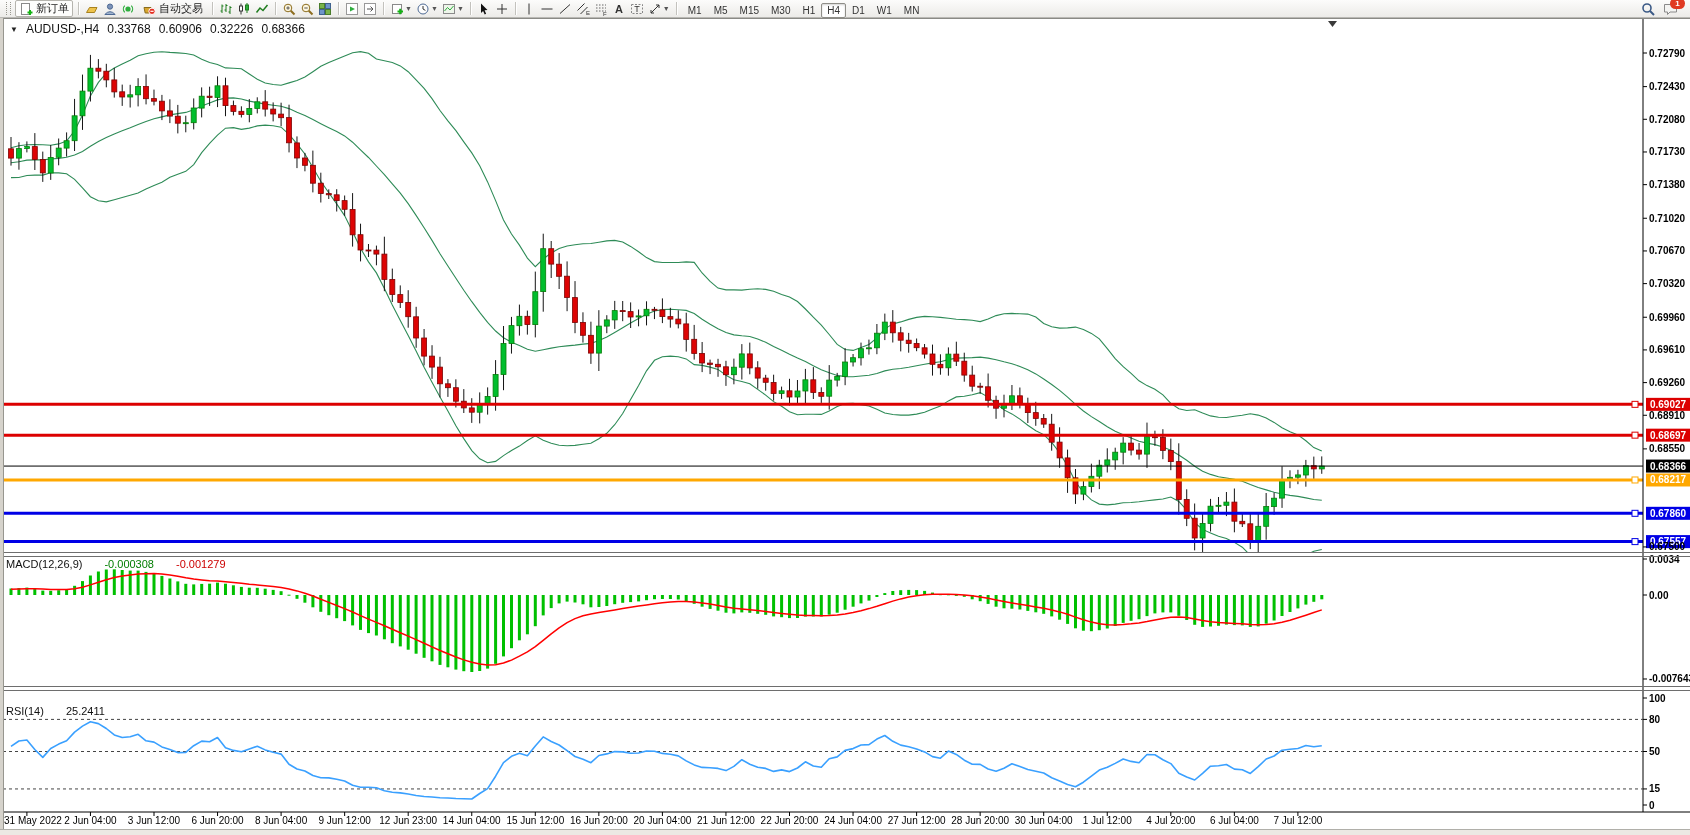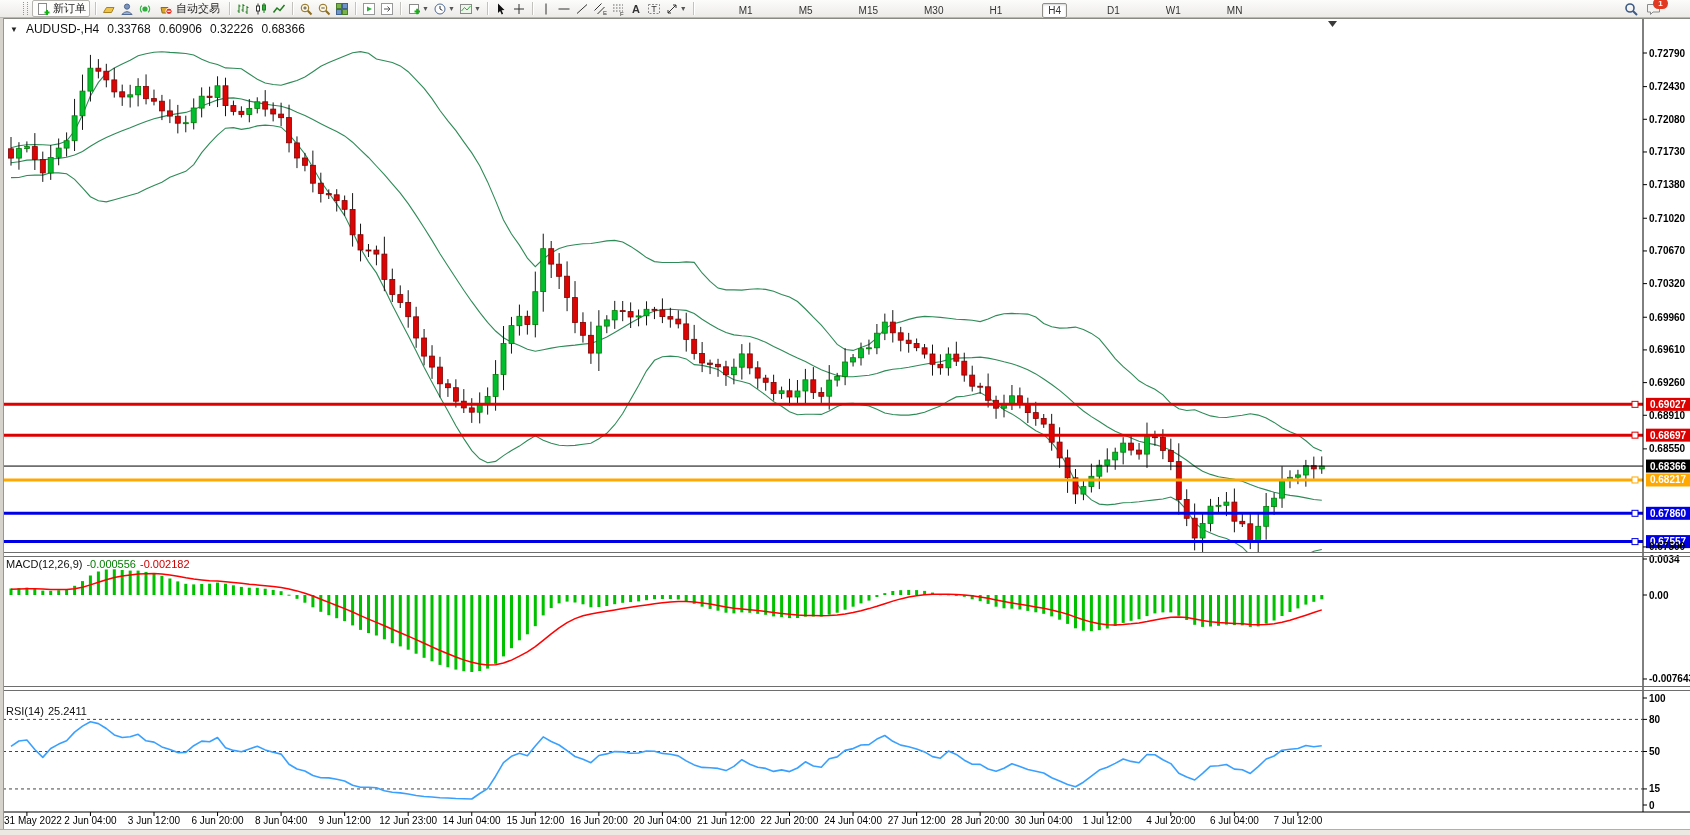--- a/index.html
+++ b/index.html
@@ -1,42 +1,42 @@
 <!DOCTYPE html>
 <html><head>
 <meta charset="utf-8">
 <style>
   html,body{margin:0;padding:0;width:1690px;height:835px;overflow:hidden;background:#fff;
     font-family:"Liberation Sans","DejaVu Sans",sans-serif;}
   
   .toolbar{position:absolute;left:0;top:0;width:1690px;height:18px;box-sizing:border-box;
     background:linear-gradient(#fcfcfb,#ecebe8);border-bottom:1px solid #b9b8b4;
-    display:flex;align-items:center;gap:2px;padding:0 21px;z-index:10;}
+    display:flex;align-items:center;gap:2px;padding:0 4px;z-index:10;}
   .tbtn{display:inline-flex;align-items:center;gap:3px;height:15px;padding:0 3px;font-size:11px;color:#222;
     border:1px solid transparent;border-radius:2px;white-space:nowrap;}
   .tbtn.framed{border-color:#b5b4ae;background:#fdfdfc;}
   .ibtn{display:inline-flex;align-items:center;height:15px;padding:0 1px;}
   .sep{width:1px;height:13px;background:#c3c2bd;box-shadow:1px 0 0 #fff;margin:0 3px;}
   .grip{width:3px;height:13px;border-left:1px dotted #98978f;border-right:1px dotted #98978f;margin:0 2px;}
   .caret{font-size:7px;color:#555;margin-left:1px;}
-  .tf{font-size:10px;color:#333;padding:1px 5px;border:1px solid transparent;border-radius:2px;cursor:default;margin-left:34px;}
+  .tf{font-size:10px;color:#333;padding:1px 5px;border:1px solid transparent;border-radius:2px;cursor:default;}
   .tf.active{background:#fff;border-color:#8f8e88;box-shadow:inset 0 1px 2px rgba(0,0,0,.18);text-align:right;}
   .tb-right{margin-left:auto;display:flex;align-items:center;gap:8px;padding-right:8px;}
   .chatwrap{position:relative;display:inline-flex;}
   .badge{position:absolute;top:-4px;right:-7px;min-width:11px;height:11px;border-radius:6px;background:#e03a22;
     color:#fff;font-size:8px;font-weight:bold;display:flex;align-items:center;justify-content:center;padding:0 2px;}
   svg.icon{display:block;}
   
   #chart-svg{position:absolute;left:0;top:0;}
   .leftframe{position:absolute;left:0;top:18px;width:3px;height:817px;background:#d6d3cc;border-right:1px solid #97968f;z-index:3;}
   .bottomstrip{position:absolute;left:0;top:829px;width:1690px;height:6px;background:#ece9e3;border-top:1px solid #b0afa9;z-index:3;}
   .charthead{position:absolute;left:10px;top:22px;display:flex;align-items:center;gap:8px;
     font-size:12px;color:#111;z-index:4;}
   .charthead .tri{font-size:8px;color:#222;}
-  .indlabel{position:absolute;left:6px;font-size:11px;color:#111;z-index:4;display:flex;gap:4px;}
+  .indlabel{position:absolute;left:6px;font-size:11px;color:#111;z-index:4;display:flex;gap:22px;}
   .ax{font:700 10px "Liberation Sans","DejaVu Sans",sans-serif;fill:#000;}
   .bx{font:700 10px "Liberation Sans","DejaVu Sans",sans-serif;fill:#fff;}
   .tx{font:10px "Liberation Sans","DejaVu Sans",sans-serif;fill:#000;}
 </style>
 </head>
 <body>
 
 <div class="toolbar">
   <span class="grip"></span>
 
@@ -238,22 +238,22 @@
   <span class="tri">▼</span>
   <span>AUDUSD-,H4</span>
   <span>0.33768</span>
   <span>0.60906</span>
   <span>0.32226</span>
   <span>0.68366</span>
 </div>
 
 <div class="indlabel" style="top:558px">
   <span>MACD(12,26,9)</span>
-  <span style="color:#007d00">-0.000556</span>
-  <span style="color:#cc0000">-0.002182</span>
+  <span style="color:#007d00">-0.000308</span>
+  <span style="color:#cc0000">-0.001279</span>
 </div>
 <div class="indlabel" style="top:705px">
   <span>RSI(14)</span>
   <span>25.2411</span>
 </div>
 
 <svg id="chart-svg" width="1690" height="835">
     <defs>
       <clipPath id="cpMain">
         <rect x="0" y="18" width="1690" height="534"></rect>

